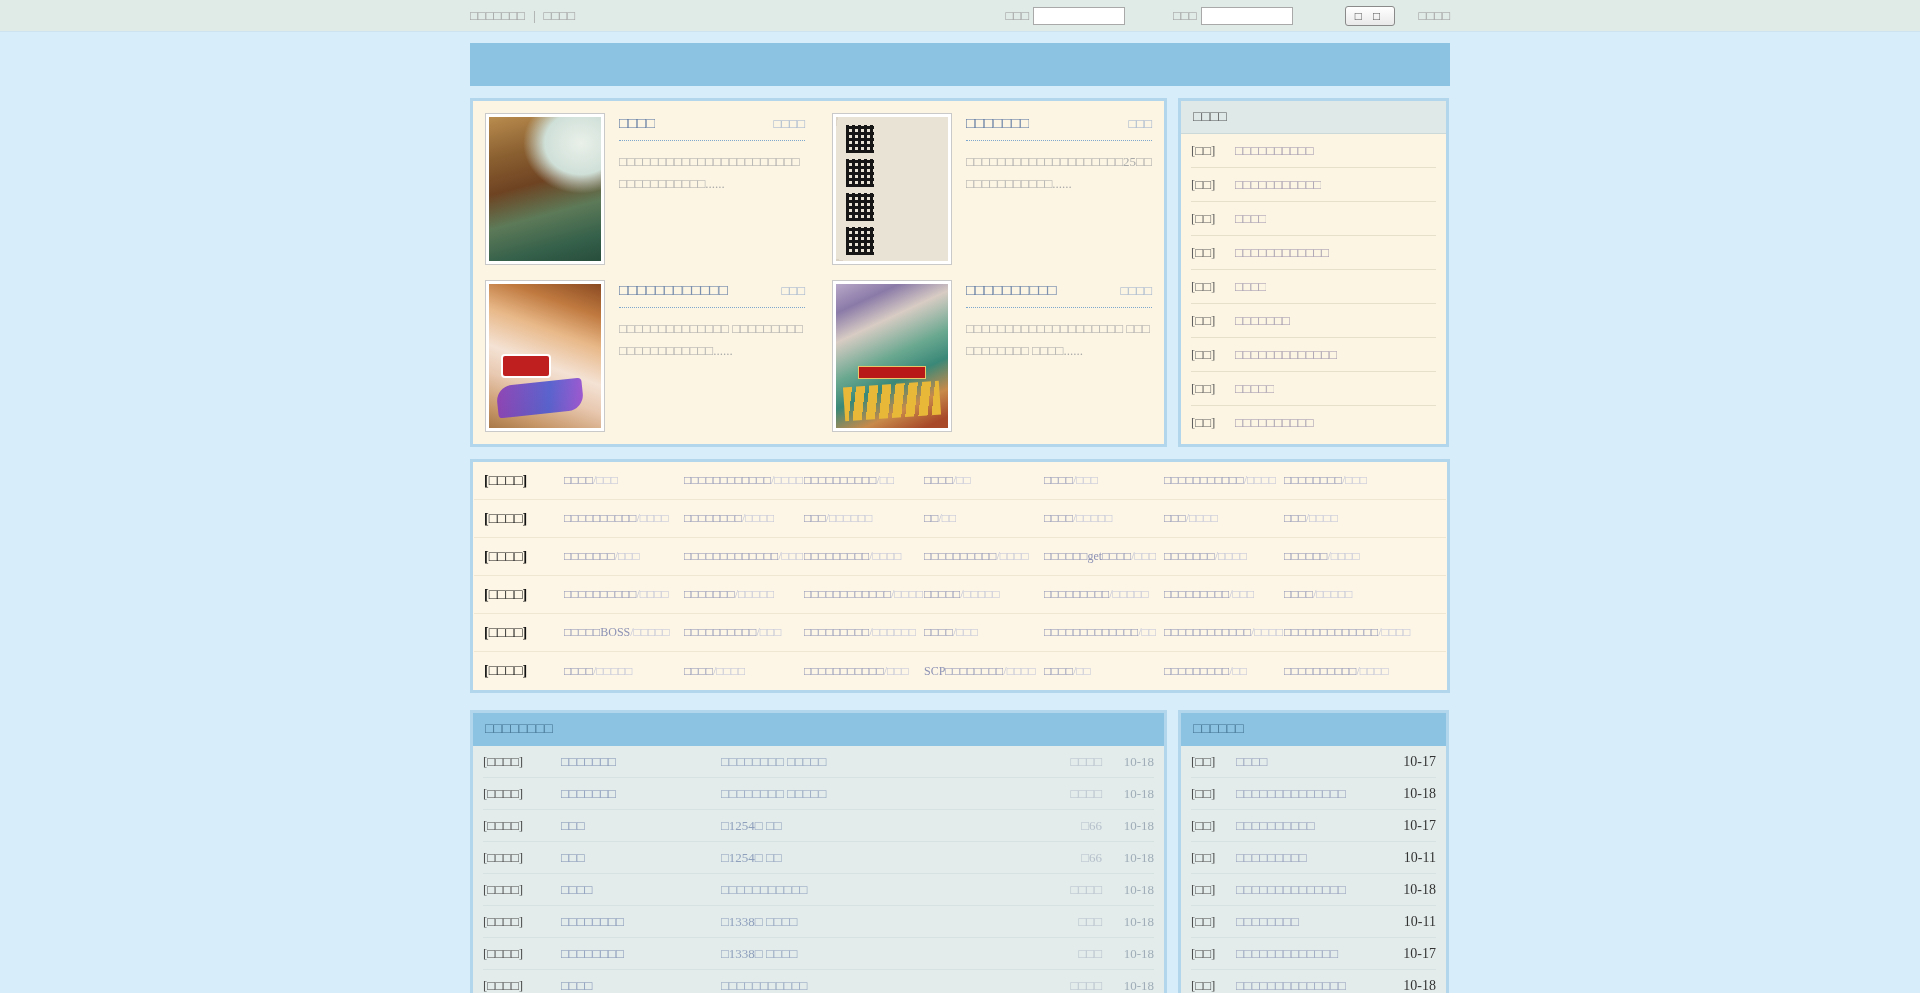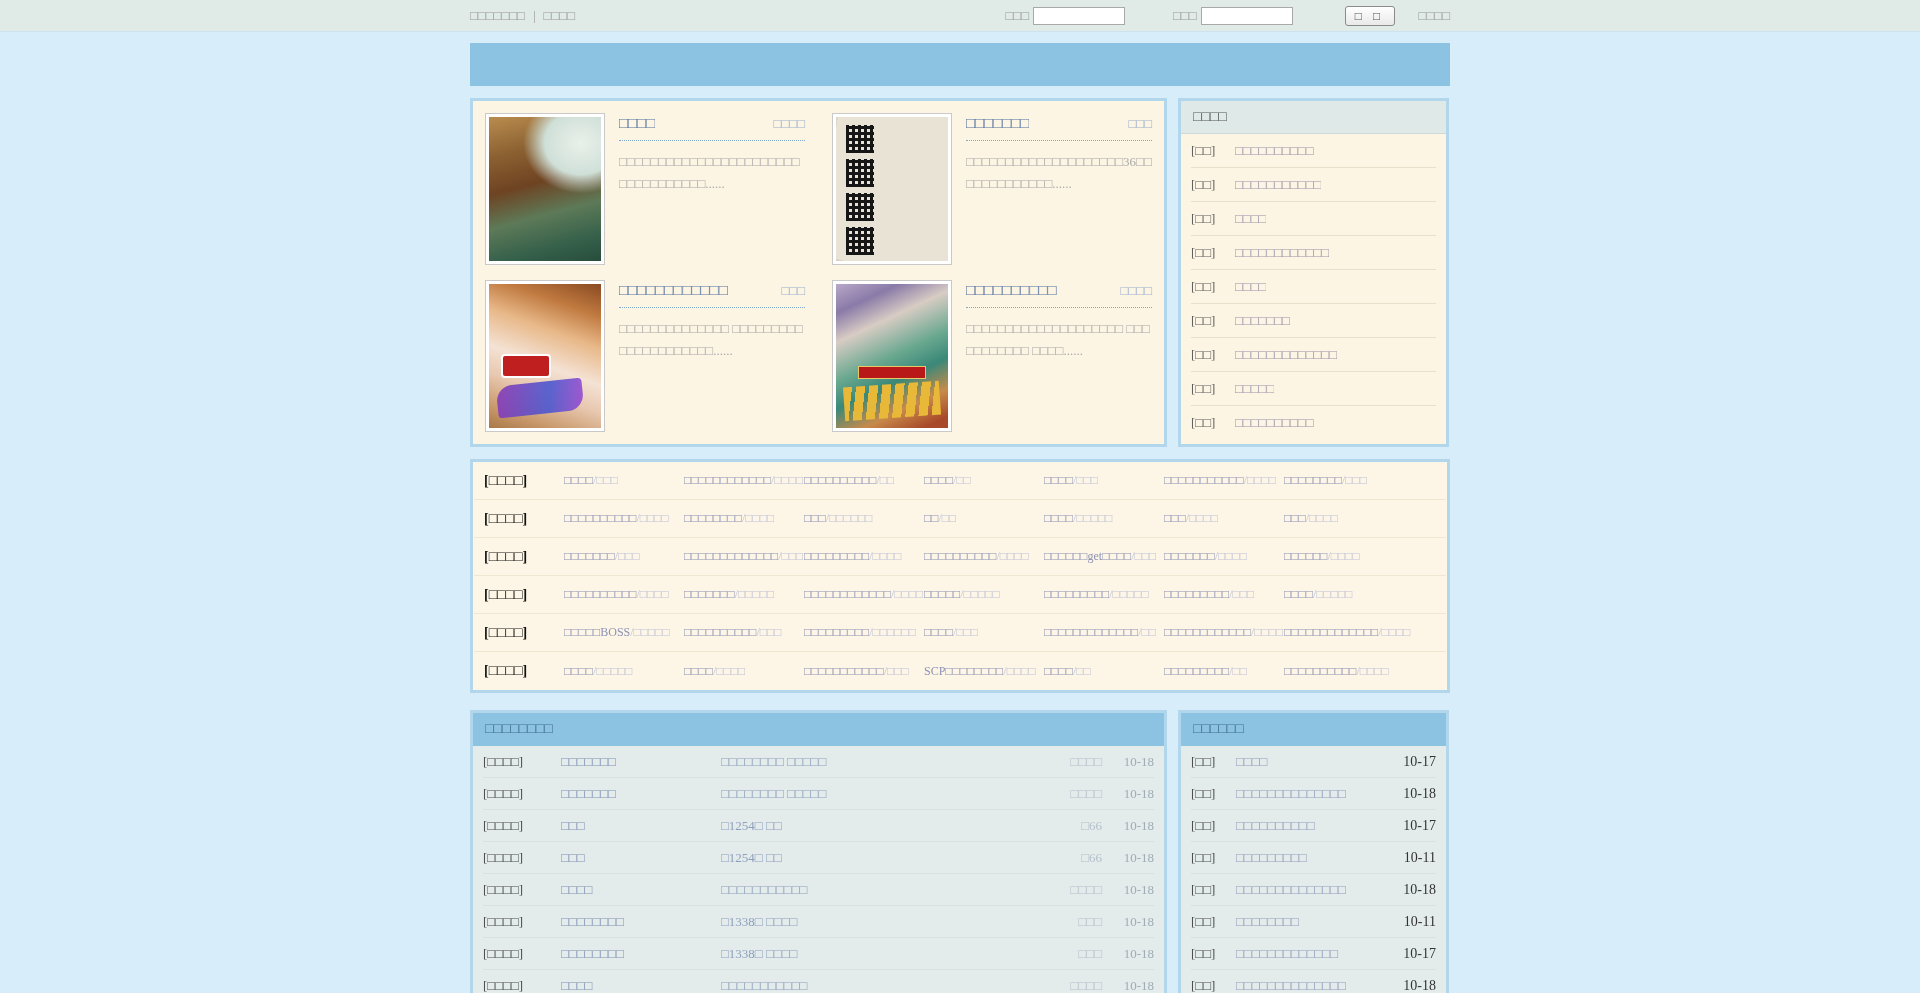--- a/index.html
+++ b/index.html
@@ -207,21 +207,21 @@
               <i></i>
             </span>
 
           </div>
         </div>
         <div class="book-info">
           <div class="bi-head">
             <a href="#" class="bi-title">□□□□□□□</a>
             <a href="#" class="bi-author">□□□</a>
           </div>
-          <div class="bi-desc">□□□□□□□□□□□□□□□□□□□□36□□□□□□□□□□□□□......</div>
+          <div class="bi-desc">□□□□□□□□□□□□□□□□□□□□25□□□□□□□□□□□□□......</div>
         </div>
       </div>
       <div class="book">
         <div class="cover">
           <div class="art" data-cover="romance">
 
             <span class="deco d1"></span>
             <span class="deco d2"></span>
           </div>
         </div>

